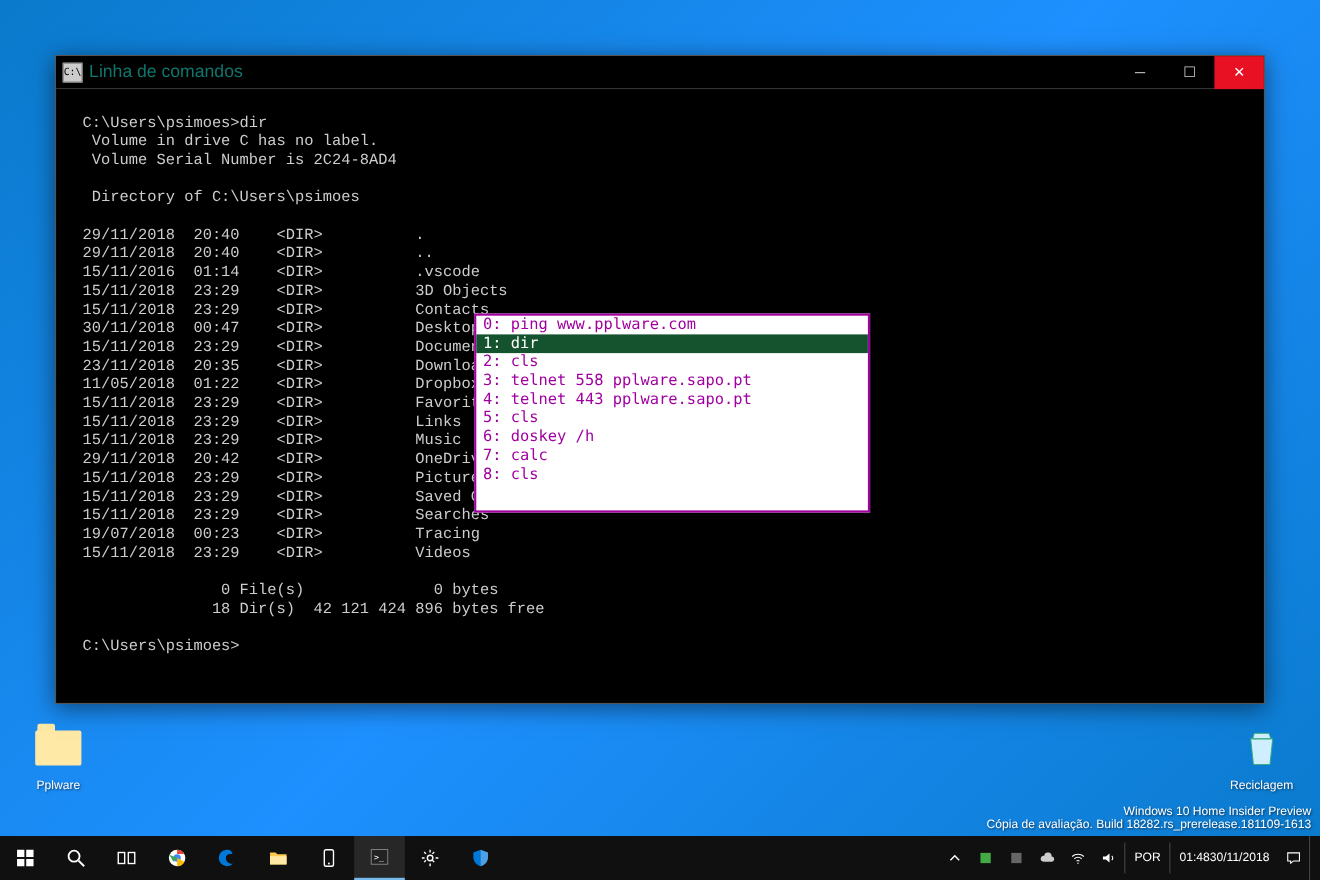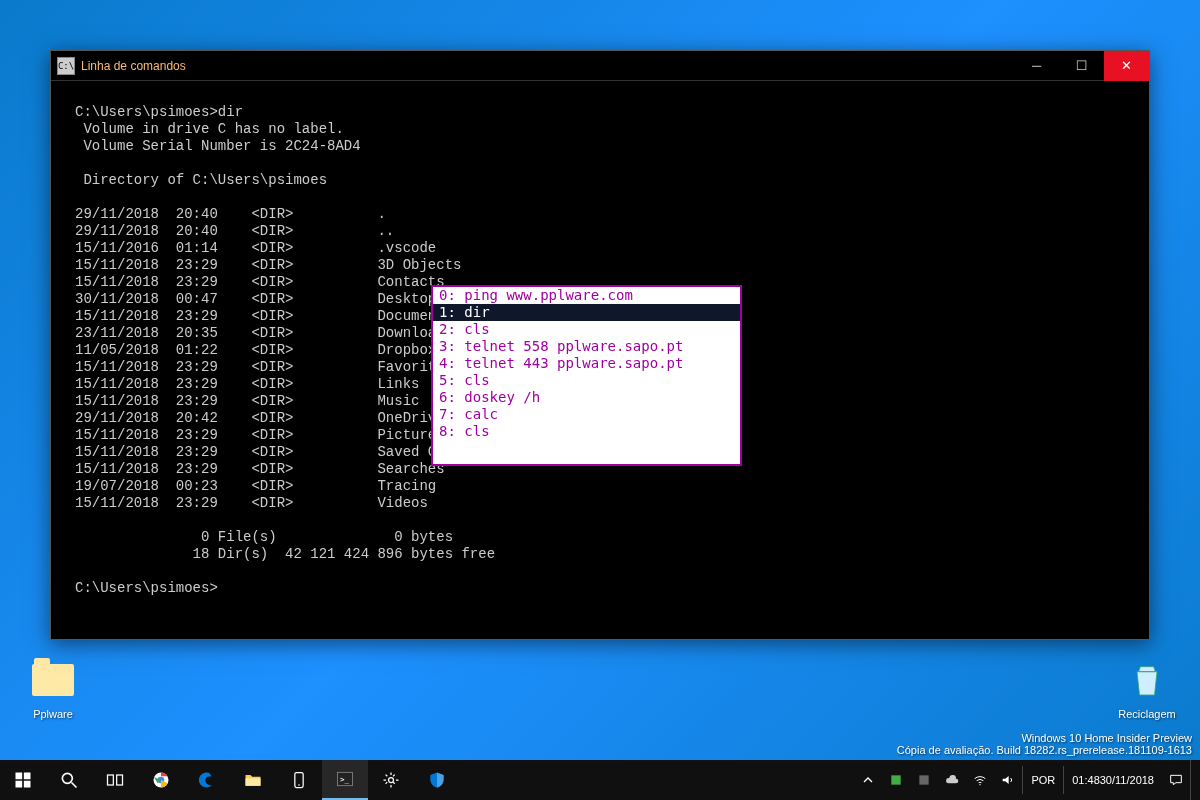--- a/index.html
+++ b/index.html
@@ -54,21 +54,21 @@
     background: #000;
     display: flex; align-items: center;
     border-bottom: 1px solid #333;
   }
   .titlebar .icon {
     width: 18px; height: 18px; margin: 0 6px;
     background: #ccc; border: 1px solid #888;
     font-size: 9px; color:#000; display:flex;align-items:center;justify-content:center;
     font-family: Consolas, monospace;
   }
-  .titlebar .title { color: #fdba74; font-size: 12px; flex: 1; }
+  .titlebar .title { color: #0f766e; font-size: 16px; flex: 1; }
   .winbtn {
     width: 45px; height: 30px;
     display: flex; align-items: center; justify-content: center;
     color: #ccc; font-size: 13px;
     cursor: pointer;
   }
   .winbtn.close { background: #e81123; color: #fff; }
 
   .term-body {
     flex: 1;
@@ -79,35 +79,35 @@
     line-height: 17px;
     white-space: pre;
     overflow: hidden;
     position: relative;
   }
 
   
   .history-popup {
     position: absolute;
     top: 204px; left: 380px;
-    width: 311px;
+    width: 360px;
     background: #fff;
     border: 2px solid #a000a0;
     font-family: Consolas, monospace;
     font-size: 14px;
     line-height: 17px;
     padding-bottom: 24px;
   }
   .history-popup .row {
     padding: 0 6px;
     color: #a000a0;
     cursor: pointer;
   }
   .history-popup .row.sel {
-    background: #0f172a;
+    background: #14532d;
     color: #fff;
   }
 
   
   .watermark {
     position: absolute;
     right: 8px; bottom: 44px;
     text-align: right;
     color: #fff;
     font-size: 11px;

